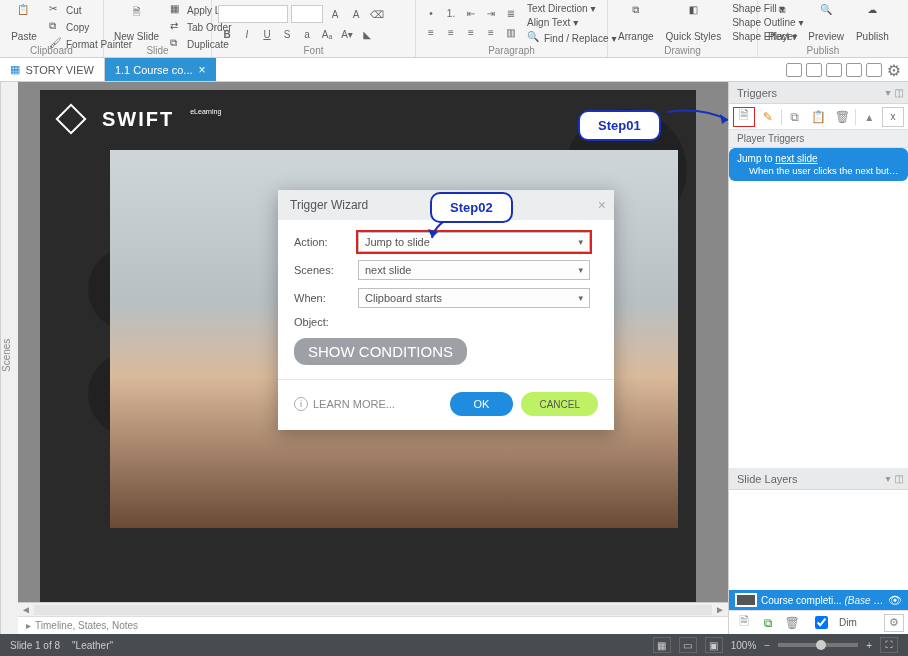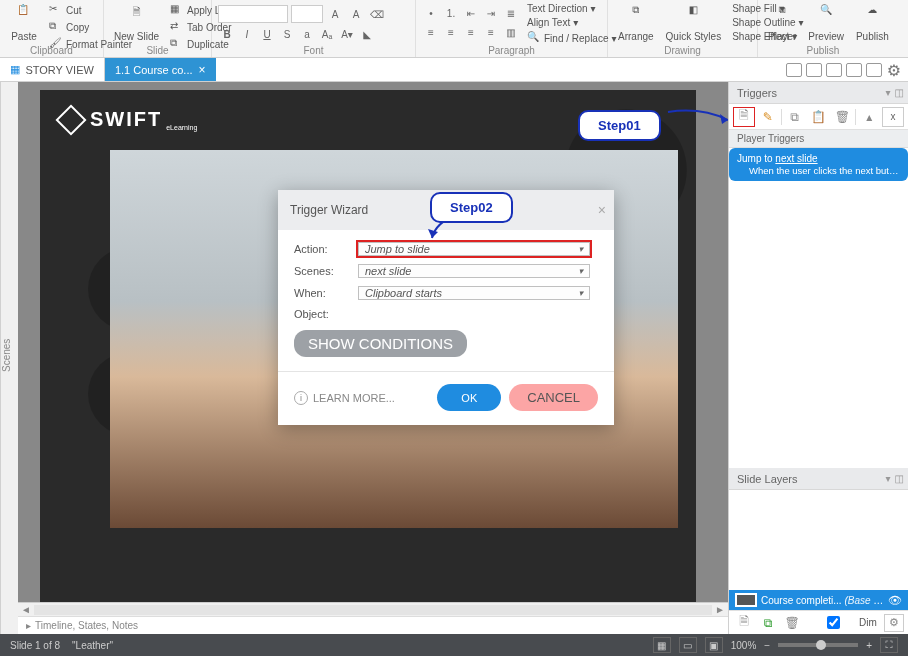--- a/index.html
+++ b/index.html
@@ -32,44 +32,44 @@
 .main { display: flex; height: 552px; }
 .scenes-strip { width: 18px; background: #f0f0f0; border-right: 1px solid #d0d0d0; writing-mode: vertical-rl; text-orientation: mixed; font-size: 10px; color: #888; text-align: center; padding-top: 6px; transform: rotate(180deg); }
 .canvas-area { flex: 1; background: #888; position: relative; overflow: hidden; }
 .triggers-panel { width: 180px; background: #fff; border-left: 1px solid #d0d0d0; display: flex; flex-direction: column; }
 
 .canvas-inner { position: absolute; left: 22px; top: 8px; width: 656px; height: 514px; background: #2a2a2a; }
 .slide-bg { position: absolute; left: 70px; top: 60px; width: 568px; height: 378px; background: linear-gradient(180deg,#cfd6da 0%,#b8c0c4 40%,#d9b99a 60%,#6b4a36 100%); }
 .gears-bg { position:absolute; left:20px; top:140px; width:140px; height:230px; opacity:0.2; }
 .gears-bg2 { position:absolute; right:-10px; top:0; width:160px; height:160px; opacity:0.2; }
 
-.swift-logo { position: absolute; left: 20px; top: 18px; color: #fff; font-size: 20px; font-weight: 700; letter-spacing: 2px; display: flex; align-items: flex-end; gap: 8px; }
+.swift-logo { position: absolute; left: 20px; top: 18px; color: #fff; font-size: 20px; font-weight: 700; letter-spacing: 2px; display: flex; align-items: flex-start; gap: 20px; }
 .swift-logo .small { font-size: 7px; letter-spacing: 0; font-weight: 400; margin-left:-4px; }
 .logo-mark { width: 22px; height: 22px; border: 2px solid #fff; transform: rotate(45deg); }
 
 
 .step-callout { position: absolute; border: 2px solid #1831b8; border-radius: 10px; background: #fff; color: #1831b8; font-weight: 700; font-size: 13px; padding: 6px 18px; z-index: 50; }
 .step-arrow { position: absolute; z-index: 49; }
 
 
 .wizard { position: absolute; left: 260px; top: 108px; width: 336px; background: #fff; box-shadow: 0 4px 18px rgba(0,0,0,0.3); z-index: 40; font-size: 11px; }
-.wizard-title { background: #ecedef; height: 40px; display: flex; align-items: center; padding: 0 12px; color: #555; font-size: 12px; position: relative; }
+.wizard-title { background: #ecedef; height: 30px; display: flex; align-items: center; padding: 0 12px; color: #555; font-size: 12px; position: relative; }
 .wizard-close { position: absolute; right: 8px; color: #aaa; cursor: pointer; font-size: 14px; }
 .wizard-body { padding: 12px 24px 14px 16px; }
 .wizard-row { display: flex; align-items: center; margin-bottom: 8px; }
 .wizard-label { width: 64px; color: #555; font-size: 11px; }
-.wizard-select { flex: 1; height: 14px; border: 1px solid #c0c0c0; background: #fdfdfd; display: flex; align-items: center; padding: 0 6px; font-size: 11px; color: #555; position: relative; cursor: pointer; font-style: italic; }
+.wizard-select { flex: 1; height: 20px; border: 1px solid #c0c0c0; background: #fdfdfd; display: flex; align-items: center; padding: 0 6px; font-size: 11px; color: #555; position: relative; cursor: pointer; }
 .wizard-select::after { content: '▾'; position: absolute; right: 6px; color: #666; font-size: 9px; }
 .wizard-select.highlight { outline: 2px solid #d22; }
 .show-cond { background: #9da1a6; color: #fff; border: none; border-radius: 12px; padding: 5px 14px; font-size: 15px; cursor: pointer; margin-top: 2px; }
 .wizard-footer { display: flex; align-items: center; justify-content: space-between; padding: 12px 16px 14px; border-top: 1px solid #e4e4e4; }
 .learn-more { color: #888; font-size: 11px; display: flex; align-items: center; gap: 5px; cursor: pointer; }
 .wizard-buttons { display: flex; gap: 8px; }
 .btn-ok { background: #1f8ce0; color: #fff; border: none; border-radius: 14px; padding: 6px 24px; font-size: 11px; cursor: pointer; }
-.btn-cancel { background: #fca5a5; color: #555; border: none; border-radius: 14px; padding: 6px 18px; font-size: 13px; cursor: pointer; }
+.btn-cancel { background: #bef264; color: #555; border: none; border-radius: 14px; padding: 6px 18px; font-size: 10px; cursor: pointer; }
 
 
 .panel-header { height: 22px; background: #e9eaec; border-bottom: 1px solid #d8d8d8; display: flex; align-items: center; padding: 0 8px; font-size: 11px; color: #666; position: relative; }
 .panel-tools { position: absolute; right: 4px; display: flex; gap: 4px; color: #999; font-size: 10px; }
 .panel-tools span { cursor: pointer; }
 .trigger-toolbar { height: 26px; display: flex; align-items: center; gap: 2px; padding: 2px 4px; border-bottom: 1px solid #e0e0e0; }
 .tb-btn { width: 22px; height: 20px; border: 1px solid transparent; display: flex; align-items: center; justify-content: center; color: #888; cursor: pointer; font-size: 12px; }
 .tb-btn.active { border-color: #d22; }
 .tb-sep { width:1px; height:16px; background:#ddd; }
 .var-btn { width: 22px; height: 20px; border: 1px solid #ccc; margin-left: auto; display: flex; align-items: center; justify-content: center; cursor: pointer; font-size: 10px; color:#666; }
@@ -78,21 +78,21 @@
 .trigger-item .sub { padding-left: 12px; font-size: 9.5px; white-space: nowrap; overflow: hidden; text-overflow: ellipsis; }
 .trigger-item a { text-decoration: underline; color:#fff; }
 
 .slide-layers-hdr { margin-top: auto; }
 .layer-bar { background: #1f8ce0; color: #fff; font-size: 10px; display: flex; align-items: center; padding: 3px 6px; gap: 4px; }
 .layer-thumb { width: 22px; height: 14px; border: 2px solid #fff; background: #555; }
 .layer-text { flex: 1; white-space: nowrap; overflow: hidden; text-overflow: ellipsis; }
 .layer-text i { font-style: italic; opacity: 0.9; }
 .layer-eye { font-size: 11px; cursor: pointer; }
 .layer-tools { height: 24px; border-top: 1px solid #e0e0e0; display: flex; align-items: center; padding: 0 4px; gap: 2px; }
-.layer-tools .chk { display: flex; align-items: center; gap: 19px; font-size: 10px; color: #555; margin-left: 22px; }
+.layer-tools .chk { display: flex; align-items: center; gap: 11px; font-size: 10px; color: #555; margin-left: 10px; }
 .gearbtn { margin-left: auto; width: 20px; height: 18px; border: 1px solid #ccc; display: flex; align-items: center; justify-content: center; color: #888; font-size: 11px; cursor: pointer; }
 
 
 .hscroll { height: 14px; background: #f0f0f0; border-top: 1px solid #ccc; display: flex; align-items: center; font-size: 10px; color: #888; }
 .hscroll .sc-btn { width: 16px; text-align: center; cursor: pointer; }
 .hscroll .track { flex: 1; height: 10px; background: #e4e4e4; position: relative; }
 .timeline-bar { height: 18px; background: #fff; border-top: 1px solid #ddd; display: flex; align-items: center; font-size: 10px; color: #888; padding: 0 8px; gap: 4px; cursor: pointer; }
 
 .statusbar { height: 22px; background: #484b4f; color: #ccc; font-size: 10px; display: flex; align-items: center; padding: 0 10px; }
 .statusbar .right { margin-left: auto; display: flex; align-items: center; gap: 8px; }

